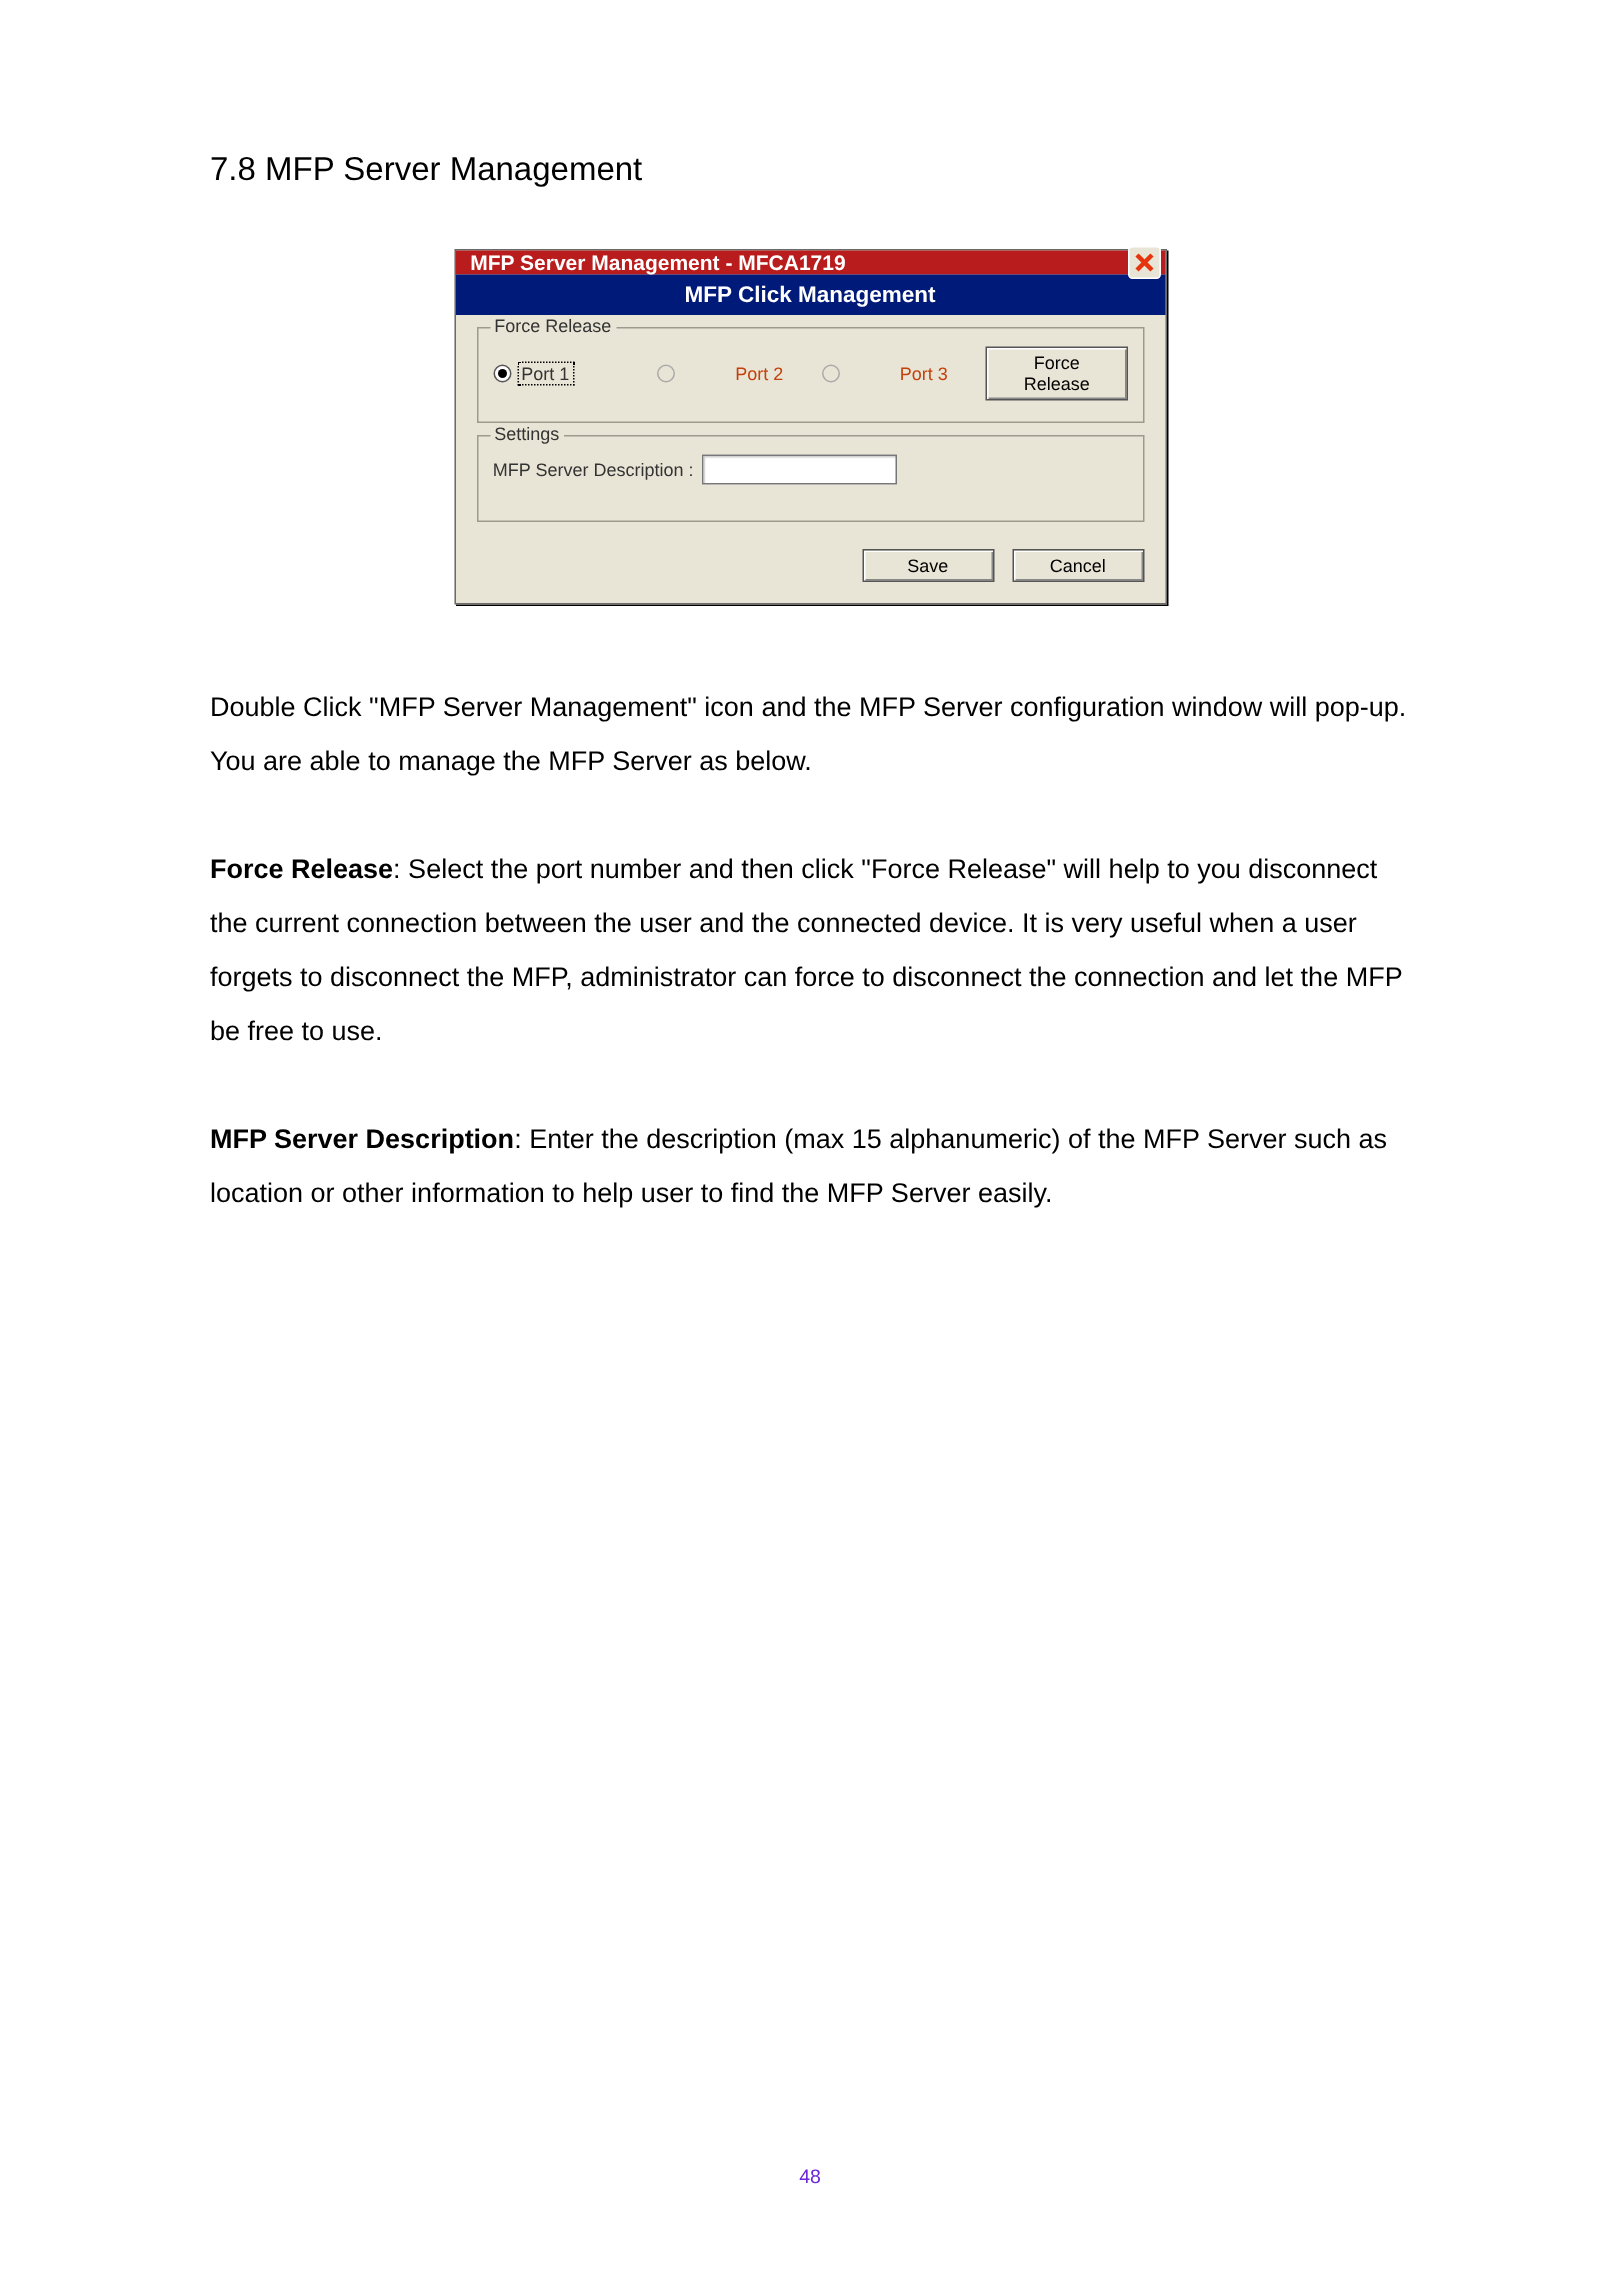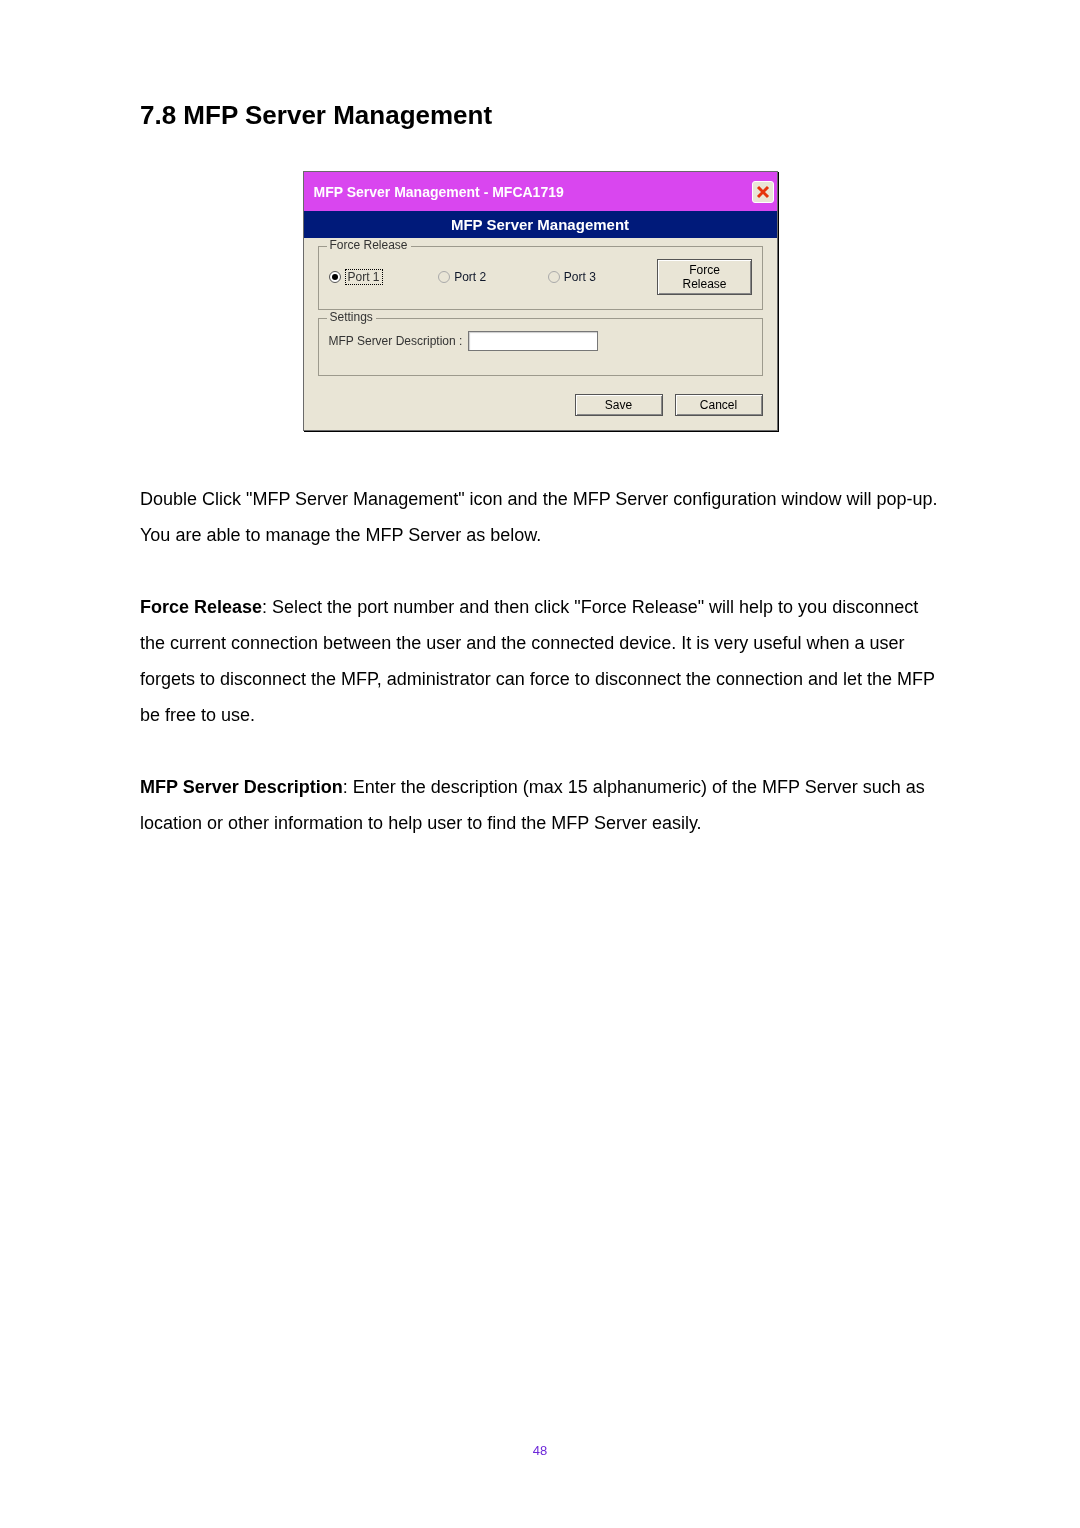--- a/index.html
+++ b/index.html
@@ -5,42 +5,42 @@
     * { box-sizing: border-box; margin: 0; padding: 0; }
     body {
       width: 1080px;
       height: 1528px;
       background: #ffffff;
       font-family: Arial, Helvetica, sans-serif;
       padding: 100px 140px 0 140px;
       color: #000;
     }
     .section-heading {
-      font-size: 26px;
-      font-weight: bold;
+      font-size: 22px;
+      font-weight: normal;
       margin-bottom: 40px;
     }
     .dialog-wrapper {
       display: flex;
       justify-content: center;
       margin-bottom: 50px;
     }
     .dialog {
       width: 475px;
       background: #e9e5d6;
       border: 1px solid #6a6a6a;
       box-shadow: 1px 1px 0 #000;
     }
     .titlebar {
-      background: #d946ef;
+      background: #b91c1c;
       display: flex;
       align-items: center;
       justify-content: space-between;
       padding: 0 3px 0 10px;
-      height: 39px;
+      height: 16px;
     }
     .titlebar-text {
       color: #fff;
       font-size: 14px;
       font-weight: bold;
     }
     .close-btn {
       width: 22px;
       height: 22px;
       background: #e9e5d6;
@@ -110,21 +110,22 @@
     }
     .radio-label {
       font-size: 12px;
       color: #333;
     }
     .radio-label.selected {
       border: 1px dotted #000;
       padding: 0 2px;
     }
     .radio-label.disabled {
-      color: #0f172a;
+      color: #c2410c;
+      margin-left: 36px;
     }
     .win-btn {
       background: #e9e5d6;
       border: 1px solid #555;
       box-shadow: inset 1px 1px 0 #fff, inset -1px -1px 0 #888;
       padding: 3px 8px;
       font-size: 12px;
       min-width: 88px;
       text-align: center;
     }
@@ -185,21 +186,21 @@
   <div class="dialog">
     <div class="titlebar">
       <span class="titlebar-text">MFP Server Management - MFCA1719</span>
       <div class="close-btn">
         <svg width="14" height="14" viewBox="0 0 14 14">
               <line x1="2" y1="2" x2="12" y2="12" stroke="#e6340d" stroke-width="3"></line>
               <line x1="12" y1="2" x2="2" y2="12" stroke="#e6340d" stroke-width="3"></line>
             </svg>
       </div>
     </div>
-    <div class="subtitle-bar">MFP Server Management</div>
+    <div class="subtitle-bar">MFP Click Management</div>
 
     <div class="fieldset">
       <div class="fieldset-legend">Force Release</div>
       <div class="radio-row">
         <div class="radio-item">
           <span class="radio-outer">
                 <span class="radio-inner"></span>
               </span>
           <span class="radio-label selected">Port 1</span>
         </div>

